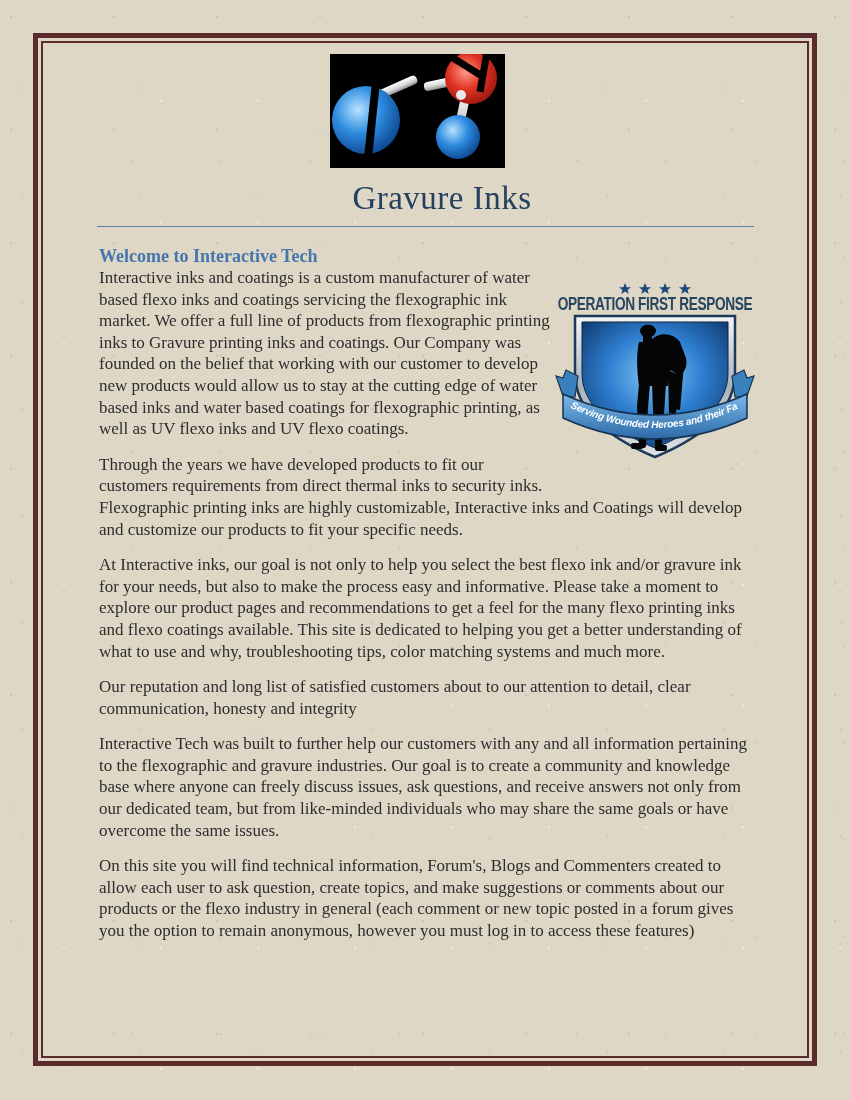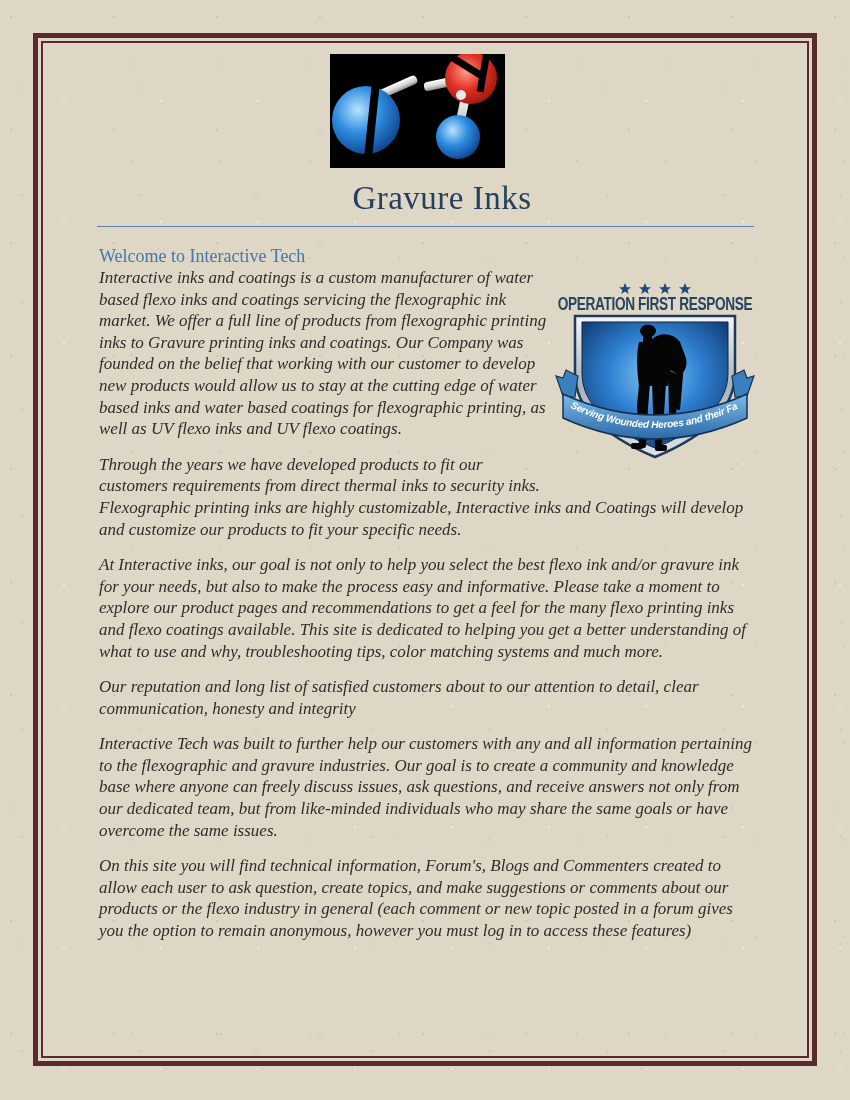--- a/index.html
+++ b/index.html
@@ -18,23 +18,23 @@
   }
   .frame{position:absolute;left:33px;top:33px;right:33px;bottom:34px;border:5px solid #5b2a2b;}
   .frame-inner{position:absolute;left:3px;top:3px;right:3px;bottom:3px;border:2px solid #5b2a2b;}
   .logo{position:absolute;left:330px;top:54px;width:175px;height:114px;}
   .site-title{
     position:absolute;left:17px;top:180px;width:850px;text-align:center;
     font-size:33px;color:#24405e;letter-spacing:.5px;
   }
   .divider{position:absolute;left:97px;top:226px;width:657px;border-top:1px solid #5b7fae;height:0;}
   .content{position:absolute;left:99px;top:245px;width:656px;color:#2d2d2d;font-size:17px;line-height:21.6px;}
-  .content h2{font-size:18px;line-height:22px;color:#4576ad;margin:0;font-weight:normal;}
+  .content h2{font-size:18px;line-height:22px;color:#4576ad;margin:0;font-weight:bold;}
   .content h2.second{margin-top:5px;}
-  .content p{margin:0 0 14px 0;text-align:left;font-style:italic;}
+  .content p{margin:0 0 14px 0;text-align:left;}
   .badge{float:right;width:200px;height:190px;margin:33px 0 12px 0;}
   .black-logo-bg{fill:#000;}
 </style>
 </head>
 <body>
 
 <div class="frame">
   <div class="frame-inner"></div>
 </div>
 

